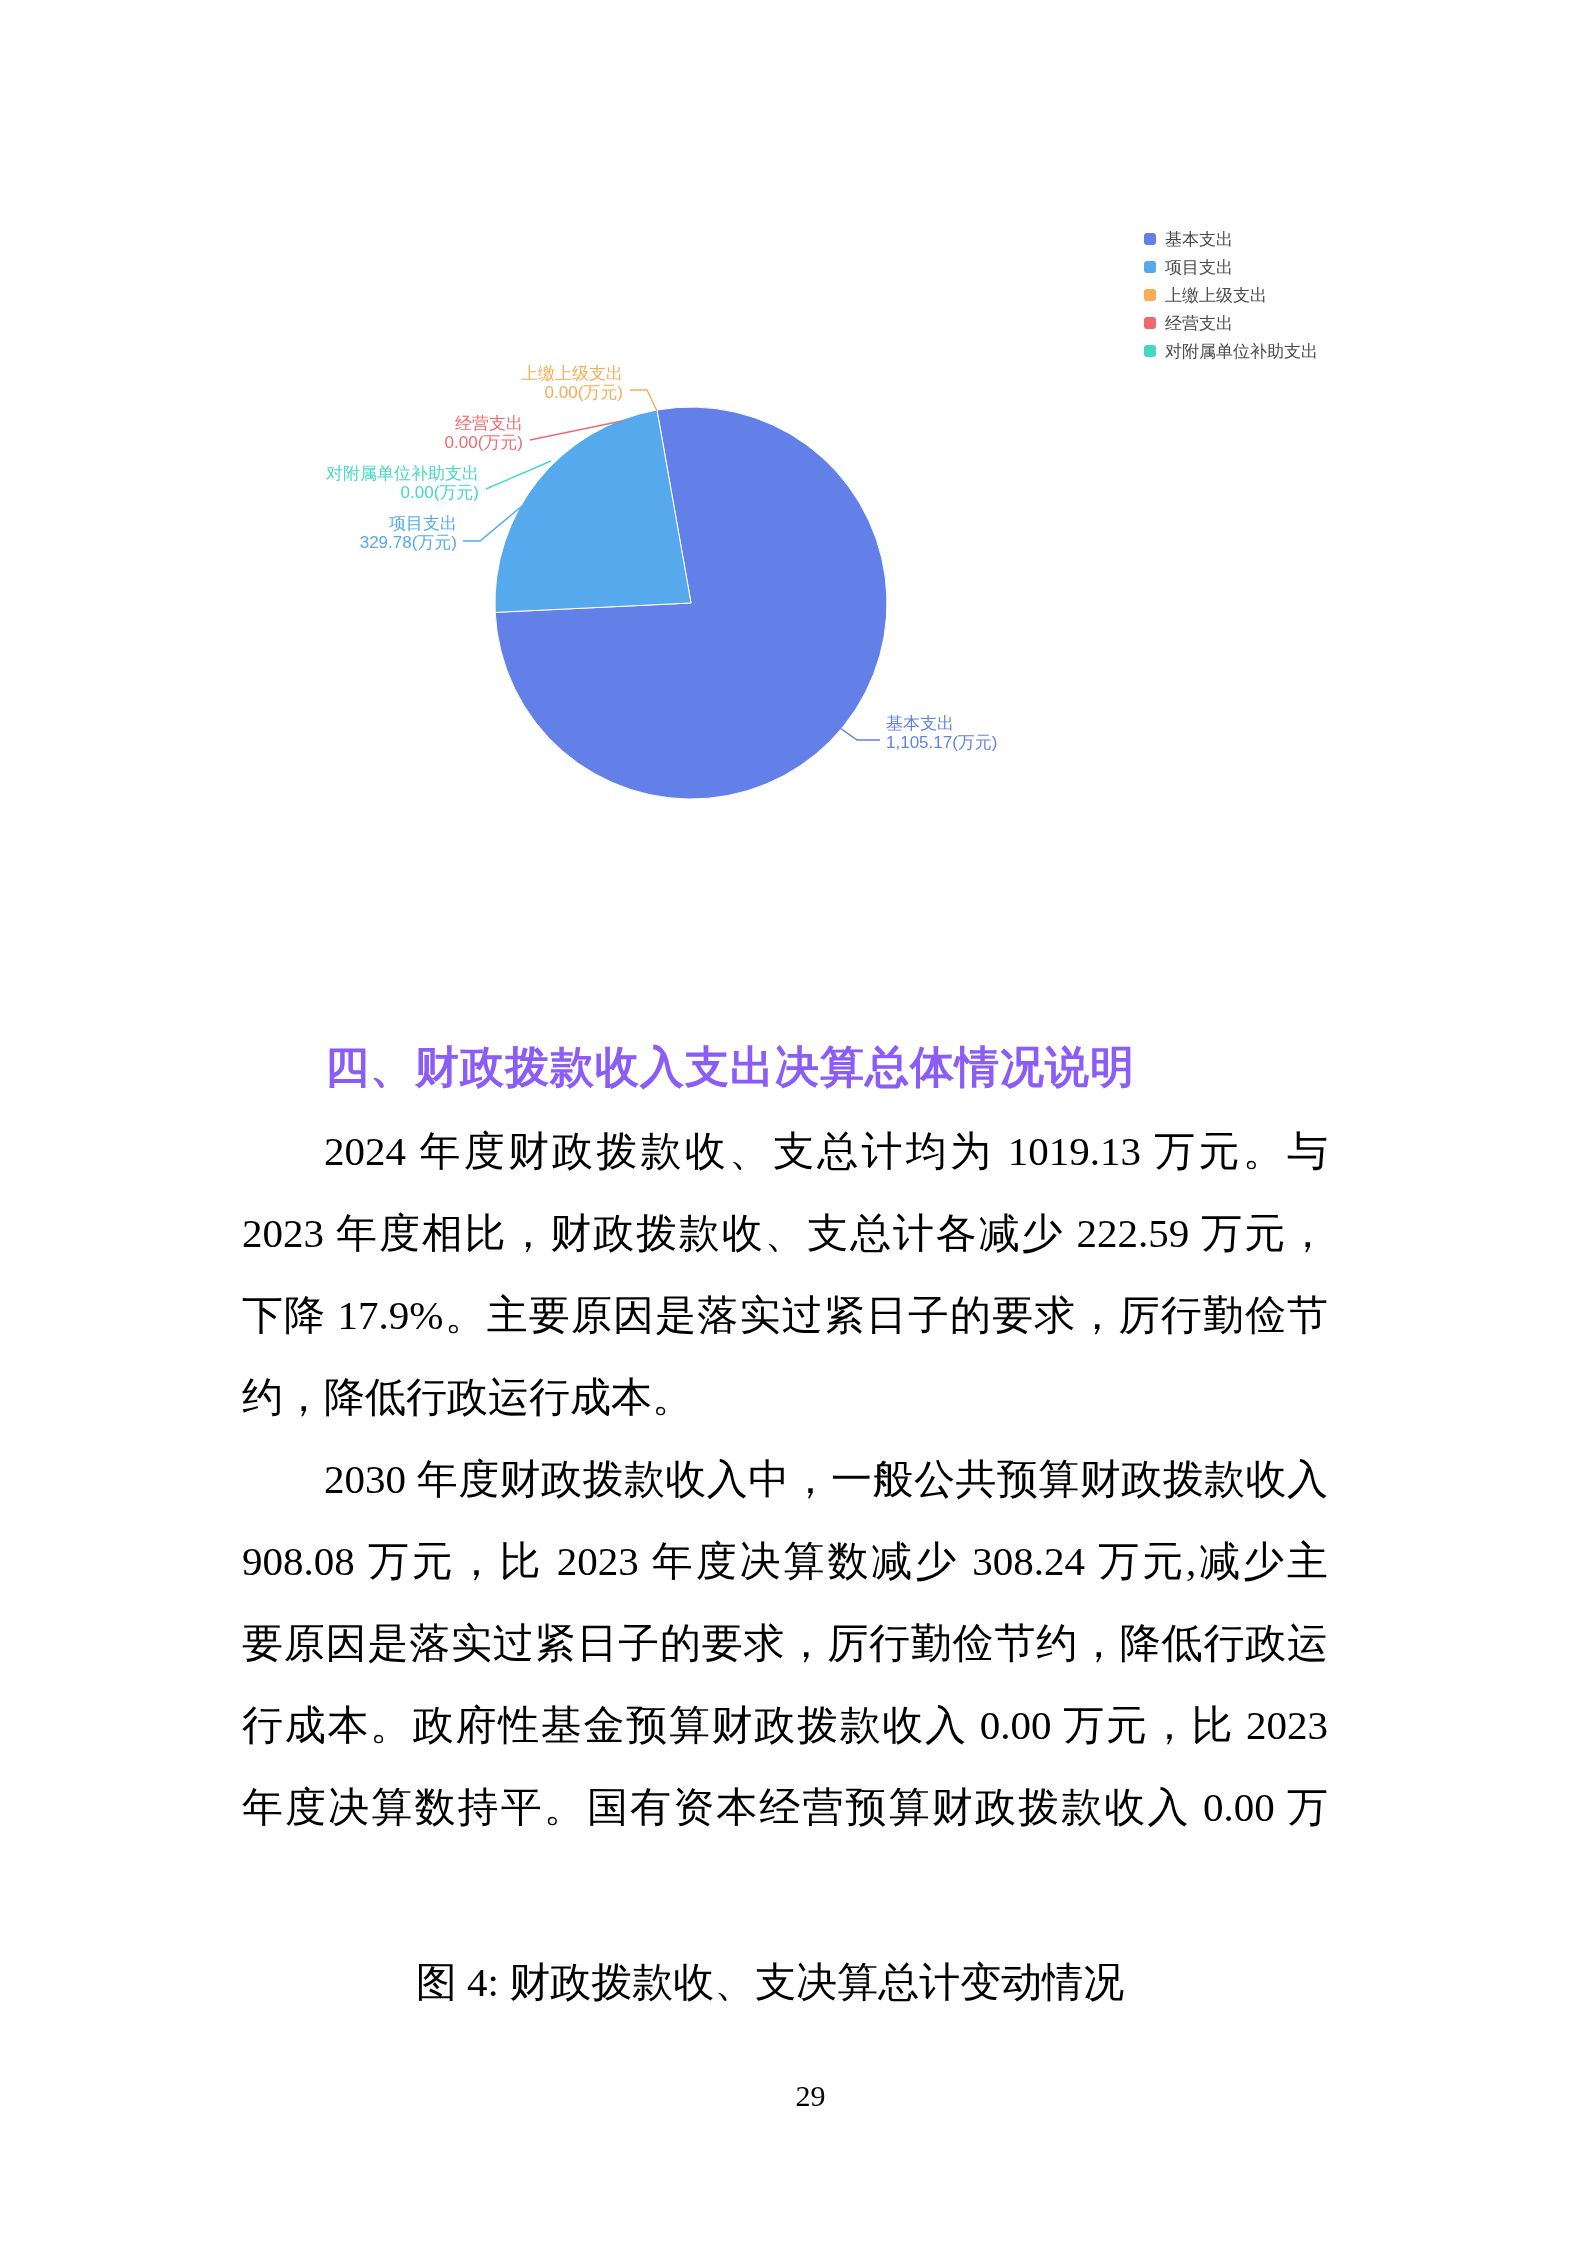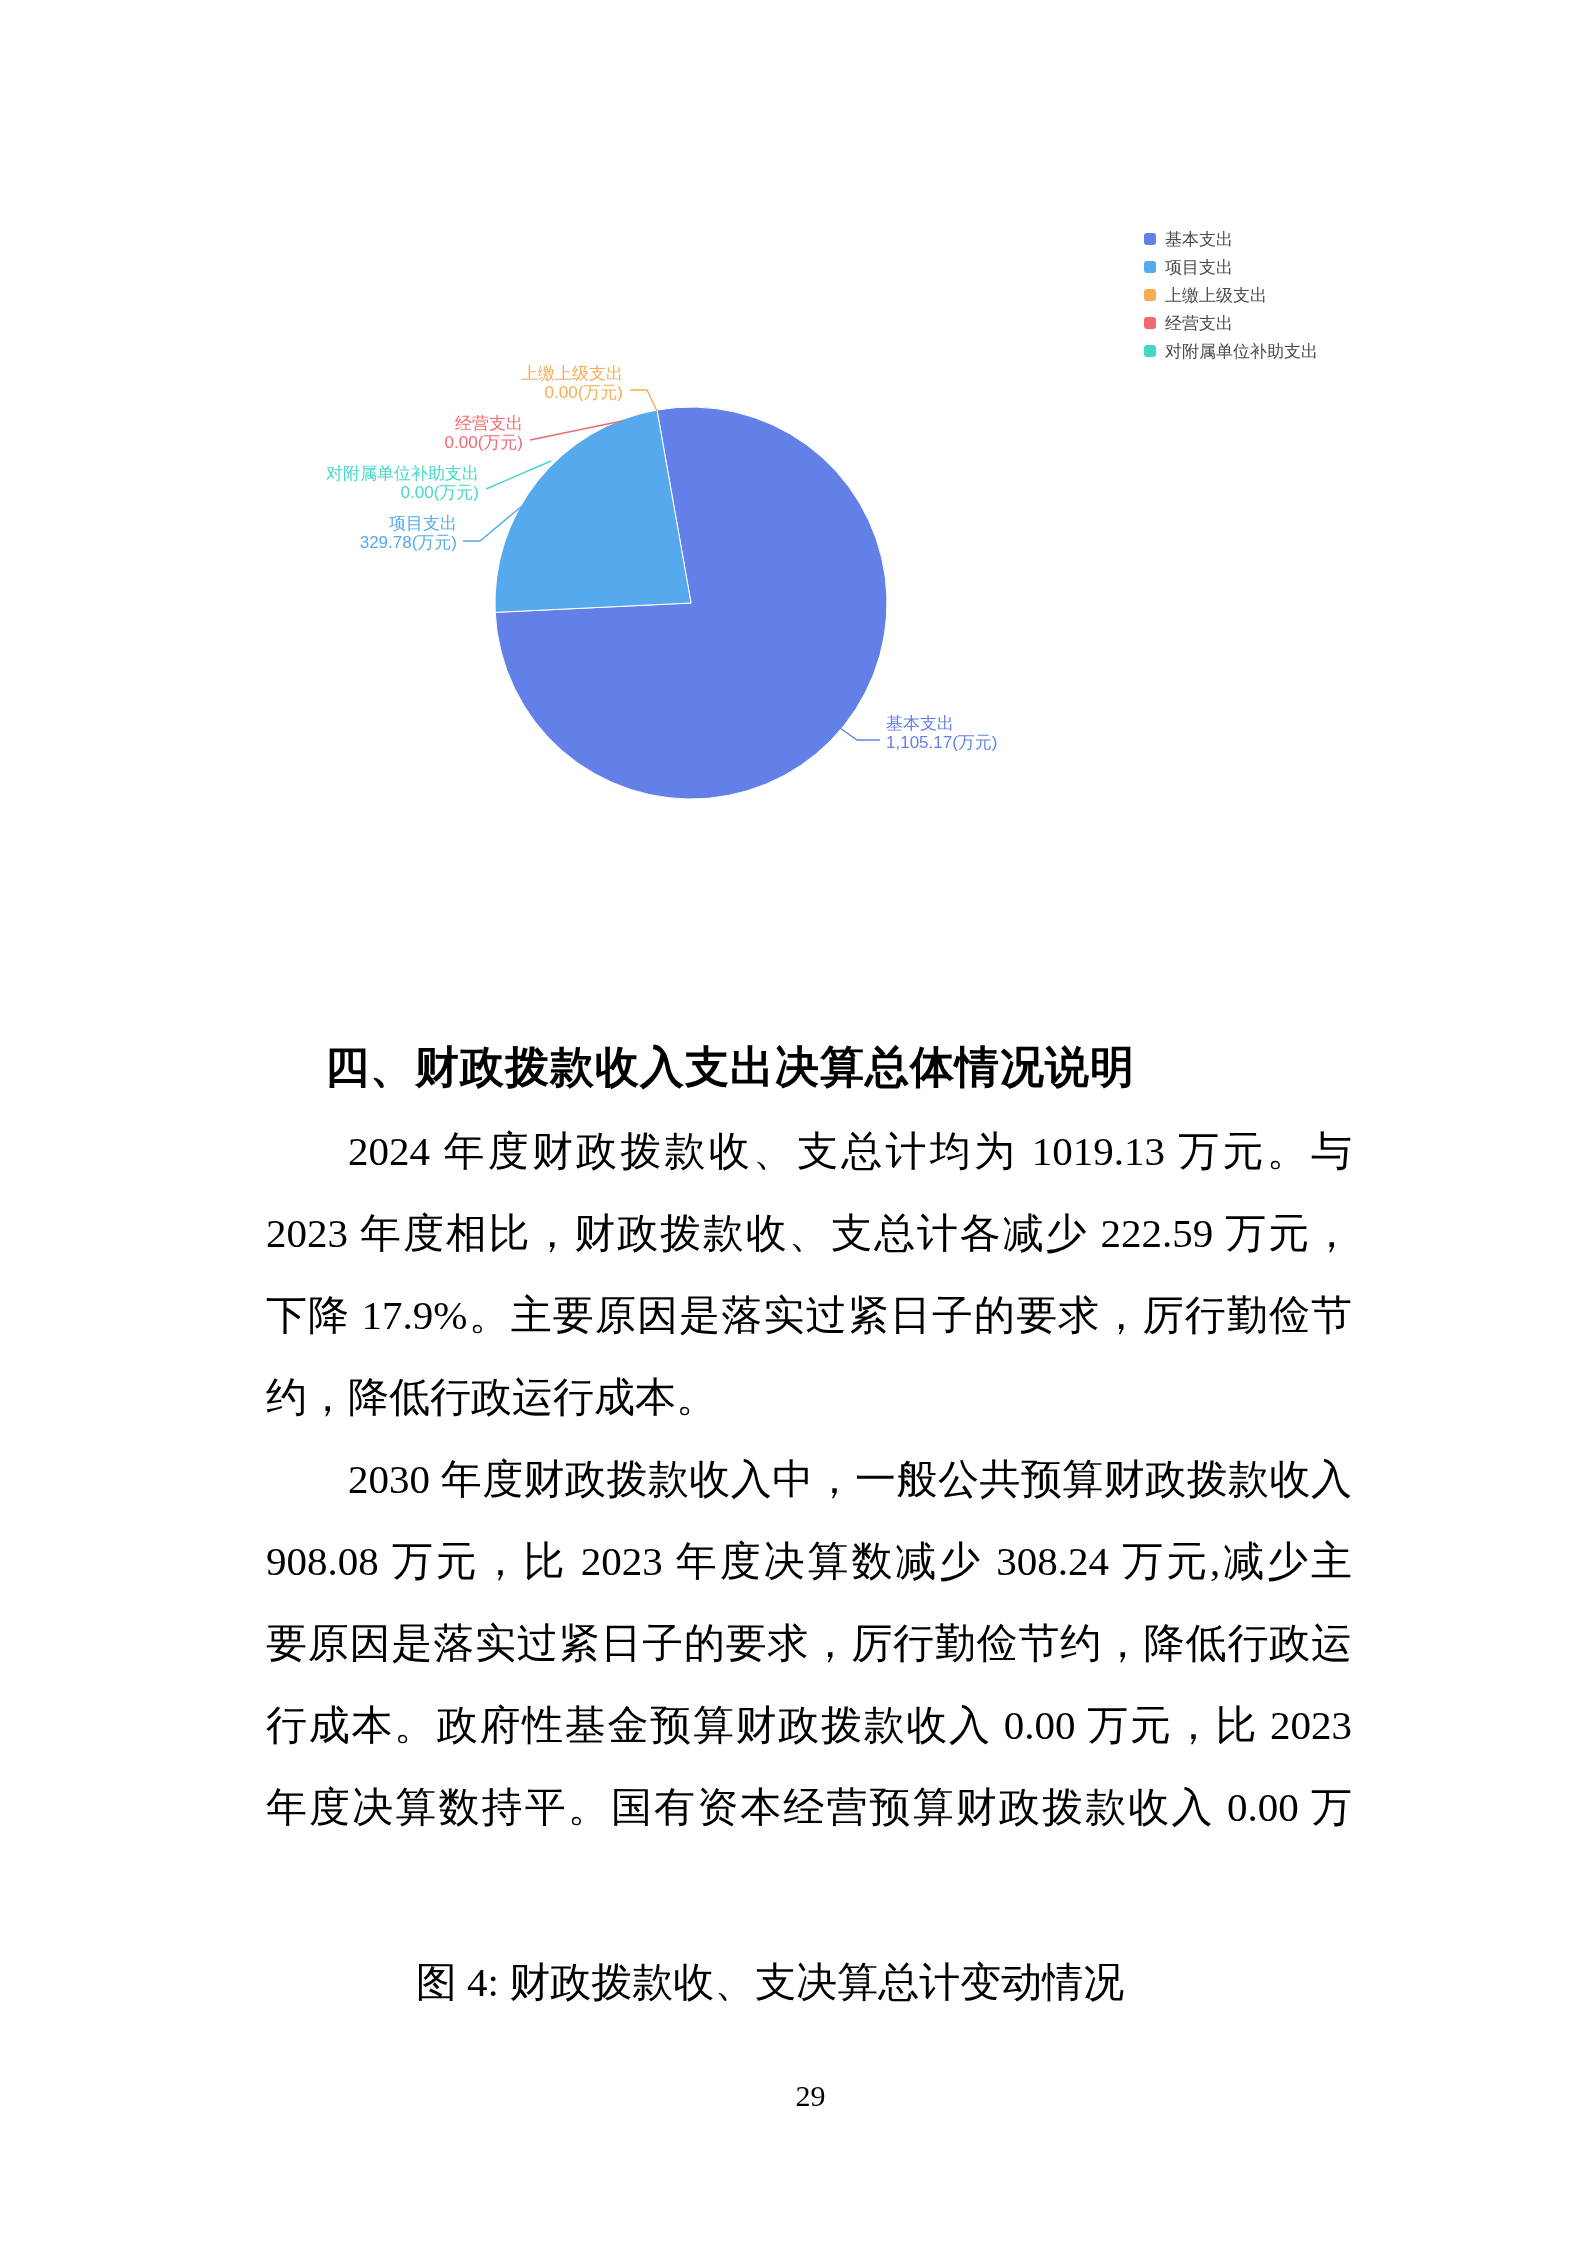--- a/index.html
+++ b/index.html
@@ -12,22 +12,22 @@
   .callout{position:absolute;font-family:"Liberation Sans","DejaVu Sans",sans-serif;
            font-size:17px;line-height:19px;white-space:nowrap;}
   #legend{position:absolute;left:1144px;top:230px;display:flex;flex-direction:column;gap:10px;
           font-family:"Liberation Sans","DejaVu Sans",sans-serif;}
   .lgrow{display:flex;align-items:center;height:18px;gap:9px;}
   .lgswatch{width:12px;height:12px;border-radius:3px;display:inline-block;flex:0 0 auto;}
   .lgtext{font-size:17px;color:#4a4a4a;}
   
   .heading{position:absolute;left:325px;top:1038px;margin:0;
            font-family:"Liberation Sans","DejaVu Sans",sans-serif;
-           font-size:44px;font-weight:700;letter-spacing:1px;color:#000000;}
-  #bodytext{position:absolute;left:242px;top:1110px;width:1086px;font-size:41px;margin-left:24px;}
+           font-size:44px;font-weight:700;letter-spacing:1px;color:#8b5cf6;}
+  #bodytext{position:absolute;left:242px;top:1110px;width:1086px;font-size:41px;}
   .bline{height:82px;line-height:82px;text-align:justify;text-align-last:justify;}
   .bline.indent{padding-left:82px;}
   .bline.plast{text-align-last:left;}
   .caption{position:absolute;left:0;top:1941px;width:1540px;height:82px;line-height:82px;
            text-align:center;font-size:41px;}
   .pagenum{position:absolute;left:0;top:2076px;width:1587px;text-align:center;
            font-size:30px;line-height:40px;margin-left:17px;}
 </style>
 </head>
 <body>

